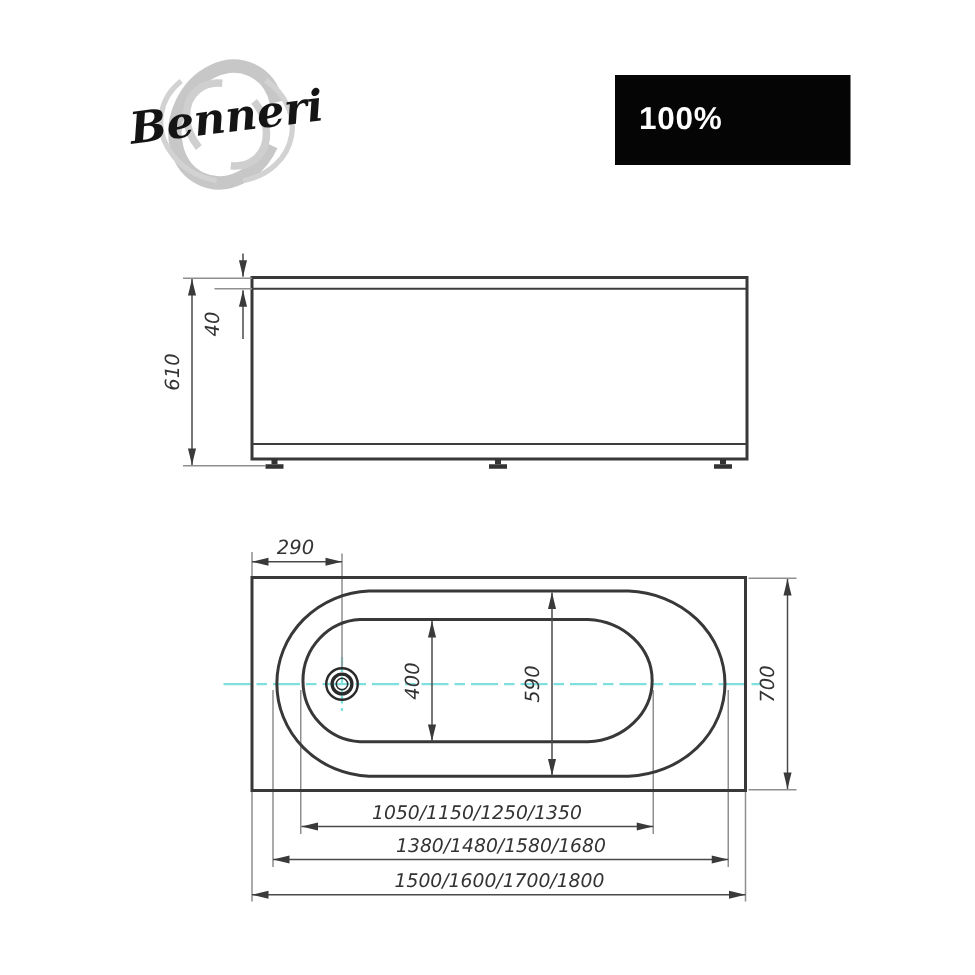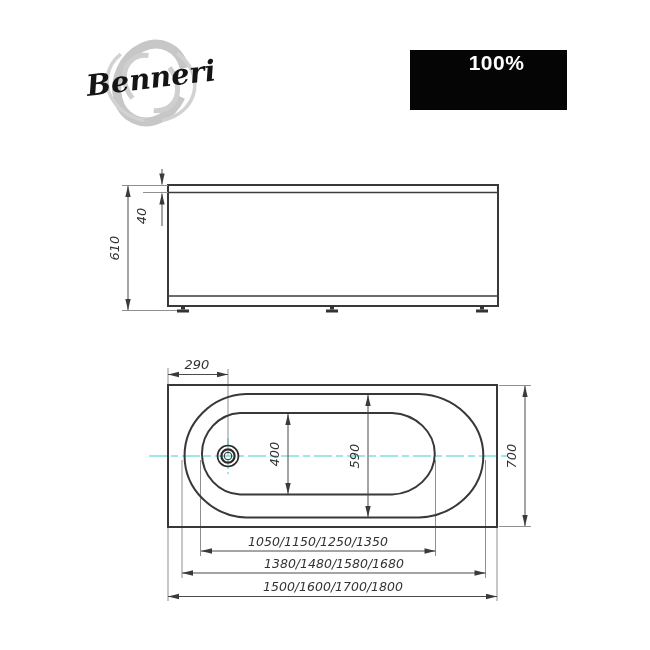--- a/index.html
+++ b/index.html
@@ -1,20 +1,20 @@
 <!DOCTYPE html>
 <html><head>
 <meta charset="utf-8">
 <style>
   html,body{margin:0;padding:0;background:#ffffff;}
   .page{position:relative;width:650px;height:650px;background:#ffffff;overflow:hidden;
         font-family:"Liberation Sans", sans-serif;}
   .drawing-svg{position:absolute;left:0;top:0;}
   .badge{position:absolute;left:410px;top:50px;width:157px;height:60px;background:#050505;
-         box-sizing:border-box;display:flex;justify-content:center;
+         box-sizing:border-box;display:flex;flex-direction:column;justify-content:center;
          padding-left:16px;}
   .badge .line{color:#ffffff;font-weight:bold;font-size:21px;line-height:26px;
                font-family:"Liberation Sans", sans-serif;letter-spacing:0.5px;}
   .dim{font-family:"DejaVu Sans", sans-serif;font-style:italic;font-size:13px;fill:#333333;}
   .dim-small{font-family:"DejaVu Sans", sans-serif;font-style:italic;font-size:12.5px;fill:#333333;}
   .logo-text{font-family:"DejaVu Serif", serif;font-style:italic;font-weight:bold;
              font-size:29px;fill:#141414;}
   .objline{stroke:#383838;stroke-width:2;fill:none;}
   .thinline{stroke:#3d3d3d;stroke-width:1.4;fill:none;}
   .dimline{stroke:#4a4a4a;stroke-width:1;fill:none;}

